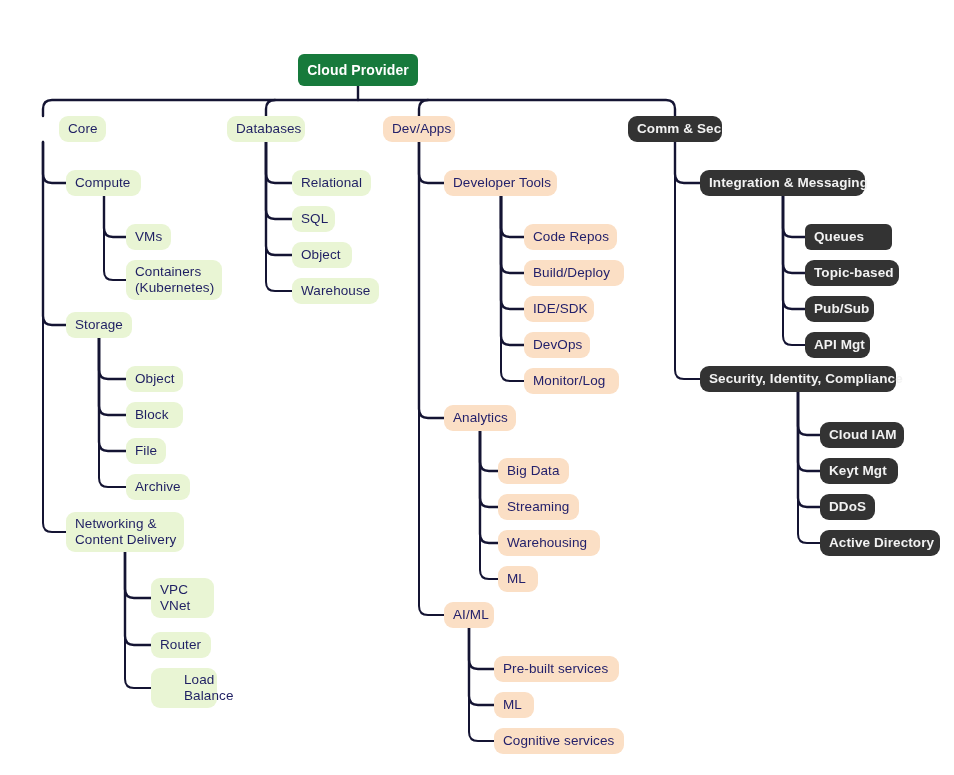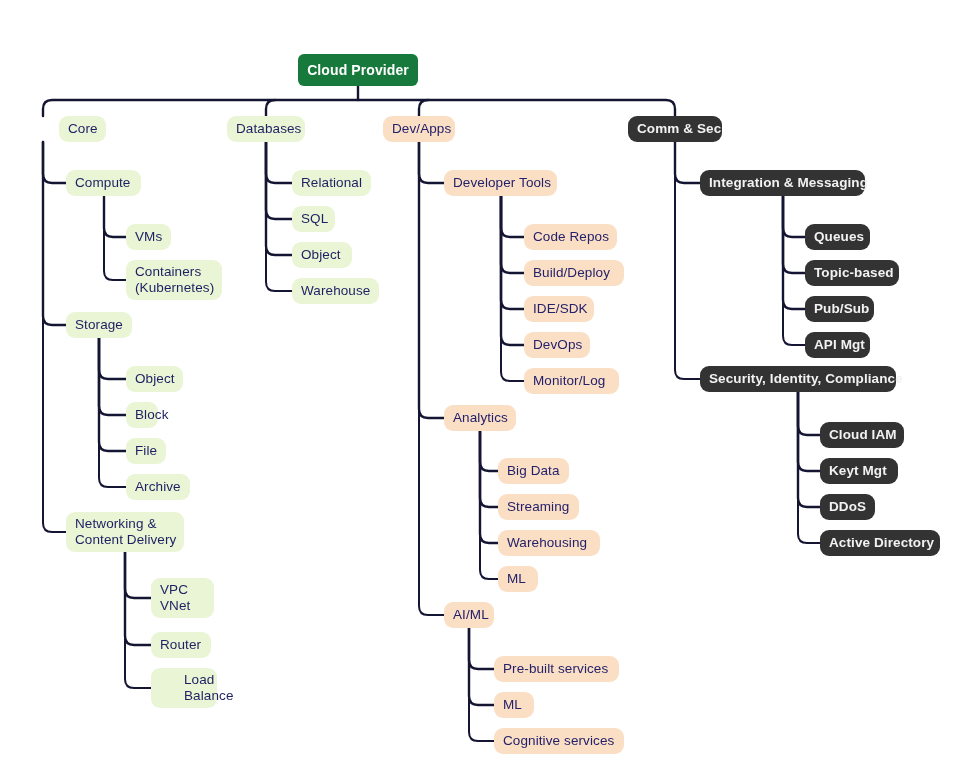--- a/index.html
+++ b/index.html
@@ -70,21 +70,21 @@
     </svg>
   <div id="nodes">
       <div class="node root" style="left: 298px; top: 54px; width: 120px; height: 32px;"><span>Cloud Provider</span></div>
       <div class="node green" style="left: 19px; top: 116px; width: 47px; height: 26px; margin-left: 40px;"><span>Core</span></div>
       <div class="node green" style="left: 66px; top: 170px; width: 75px; height: 26px;"><span>Compute</span></div>
       <div class="node green" style="left: 126px; top: 224px; width: 45px; height: 26px;"><span>VMs</span></div>
       <div class="node green" style="left: 126px; top: 260px; width: 96px; height: 40px; align-items: center;"><span>Containers
 (Kubernetes)</span></div>
       <div class="node green" style="left: 66px; top: 312px; width: 66px; height: 26px;"><span>Storage</span></div>
       <div class="node green" style="left: 126px; top: 366px; width: 57px; height: 26px;"><span>Object</span></div>
-      <div class="node green" style="left: 126px; top: 402px; width: 32px; height: 26px;"><span>Block</span></div>
+      <div class="node green" style="left: 126px; top: 402px; width: 57px; height: 26px;"><span>Block</span></div>
       <div class="node green" style="left: 126px; top: 438px; width: 40px; height: 26px;"><span>File</span></div>
       <div class="node green" style="left: 126px; top: 474px; width: 64px; height: 26px;"><span>Archive</span></div>
       <div class="node green" style="left: 66px; top: 512px; width: 118px; height: 40px; align-items: center;"><span>Networking &amp;
 Content Delivery</span></div>
       <div class="node green" style="left: 151px; top: 578px; width: 63px; height: 40px; align-items: center;"><span>VPC
 VNet</span></div>
       <div class="node green" style="left: 151px; top: 632px; width: 60px; height: 26px;"><span>Router</span></div>
       <div class="node green" style="left: 151px; top: 668px; width: 66px; height: 40px;  padding-left: 33px;"><span>Load
 Balance</span></div>
       <div class="node green" style="left: 227px; top: 116px; width: 78px; height: 26px;"><span>Databases</span></div>
@@ -103,21 +103,21 @@
       <div class="node peach" style="left: 498px; top: 458px; width: 71px; height: 26px;"><span>Big Data</span></div>
       <div class="node peach" style="left: 498px; top: 494px; width: 81px; height: 26px;"><span>Streaming</span></div>
       <div class="node peach" style="left: 498px; top: 530px; width: 102px; height: 26px;"><span>Warehousing</span></div>
       <div class="node peach" style="left: 498px; top: 566px; width: 40px; height: 26px;"><span>ML</span></div>
       <div class="node peach" style="left: 444px; top: 602px; width: 50px; height: 26px;"><span>AI/ML</span></div>
       <div class="node peach" style="left: 494px; top: 656px; width: 125px; height: 26px;"><span>Pre-built services</span></div>
       <div class="node peach" style="left: 494px; top: 692px; width: 40px; height: 26px;"><span>ML</span></div>
       <div class="node peach" style="left: 494px; top: 728px; width: 130px; height: 26px;"><span>Cognitive services</span></div>
       <div class="node dark bold" style="left: 628px; top: 116px; width: 94px; height: 26px;"><span>Comm &amp; Sec</span></div>
       <div class="node dark bold" style="left: 700px; top: 170px; width: 165px; height: 26px;"><span>Integration &amp; Messaging</span></div>
-      <div class="node dark bold" style="left: 805px; top: 224px; width: 65px; height: 26px;"><span>Queues</span></div>
+      <div class="node dark bold" style="left: 805px; top: 224px; width: 87px; height: 26px; border-radius: 6px;"><span>Queues</span></div>
       <div class="node dark bold" style="left: 805px; top: 260px; width: 94px; height: 26px;"><span>Topic-based</span></div>
       <div class="node dark bold" style="left: 805px; top: 296px; width: 69px; height: 26px;"><span>Pub/Sub</span></div>
       <div class="node dark bold" style="left: 805px; top: 332px; width: 65px; height: 26px;"><span>API Mgt</span></div>
       <div class="node dark bold" style="left: 700px; top: 366px; width: 196px; height: 26px;"><span>Security, Identity, Compliance</span></div>
       <div class="node dark bold" style="left: 820px; top: 422px; width: 84px; height: 26px;"><span>Cloud IAM</span></div>
       <div class="node dark bold" style="left: 820px; top: 458px; width: 78px; height: 26px;"><span>Keyt Mgt</span></div>
       <div class="node dark bold" style="left: 820px; top: 494px; width: 55px; height: 26px;"><span>DDoS</span></div>
       <div class="node dark bold" style="left: 820px; top: 530px; width: 120px; height: 26px;"><span>Active Directory</span></div>
     </div>
 </div>

